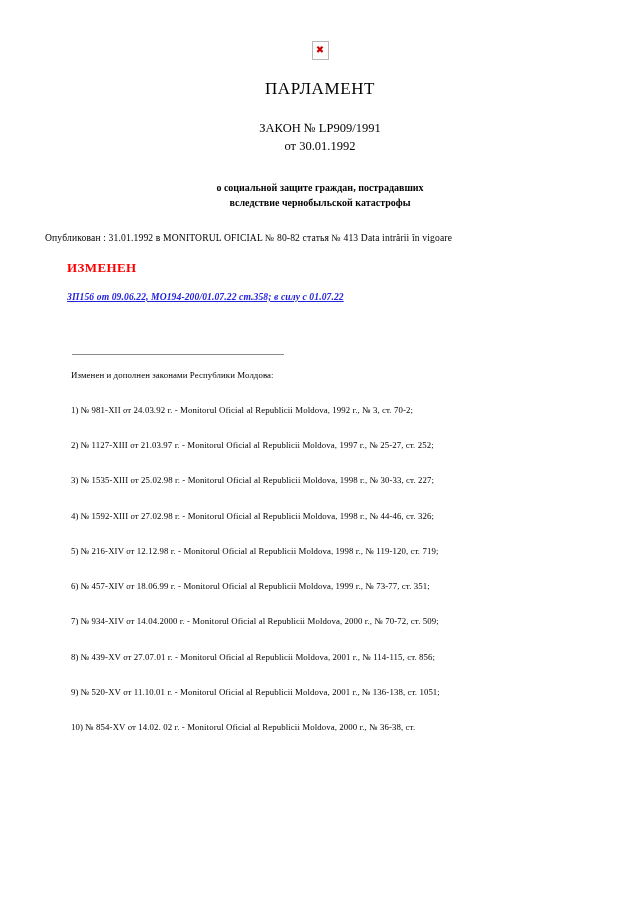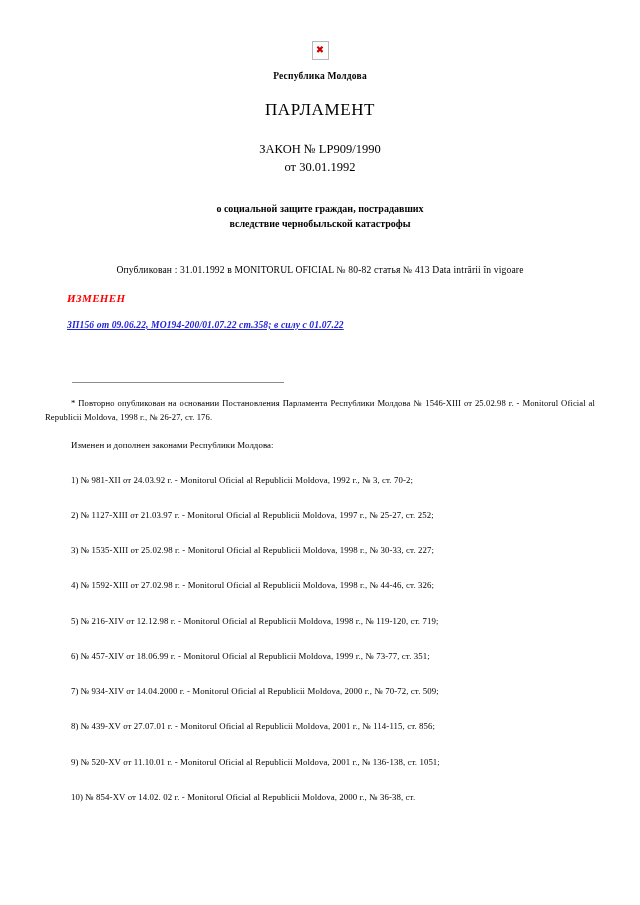--- a/index.html
+++ b/index.html
@@ -72,31 +72,30 @@
   }
   .subject {
     margin-top: 26px;
     font-size: 10px;
     font-weight: bold;
     line-height: 1.5;
   }
 
   
   .published {
-    margin-top: 33px;
+    margin-top: 22px;
     font-size: 9.6px;
-    text-align: center;
+    text-align: left;
     letter-spacing: 0.15px;
   }
   .amended-flag {
     margin-top: 17px;
     margin-left: 22px;
-    font-size: 11px;
+    font-size: 13px;
     font-weight: bold;
-    font-style: italic;
     color: #ff0000;
     letter-spacing: 0.4px;
   }
   .amend-link {
     display: inline-block;
     margin-top: 15px;
     margin-left: 22px;
     font-size: 9.6px;
     font-style: italic;
     font-weight: bold;
@@ -142,26 +141,25 @@
 <body>
 
 <div class="page">
 
   <div class="masthead">
 
     <span class="broken-image">
       <span class="x-glyph">✖</span>
     </span>
 
-    <div class="country">Республика Молдова</div>
 
     <div class="parliament">ПАРЛАМЕНТ</div>
 
     <div class="law-line">
-      <span class="law-word">ЗАКОН</span><span> № LP909/1990</span>
+      <span class="law-word">ЗАКОН</span><span> № LP909/1991</span>
     </div>
 
     <div class="law-date">от 30.01.1992</div>
 
     <div class="subject">
       <div>о социальной защите граждан, пострадавших</div>
       <div>вследствие чернобыльской катастрофы</div>
     </div>
 
   </div>
@@ -169,21 +167,20 @@
   <div class="published">Опубликован : 31.01.1992 в MONITORUL OFICIAL № 80-82 статья № 413 Data intrării în vigoare</div>
 
   <div class="amended-flag">ИЗМЕНЕН</div>
 
   <div>
     <a class="amend-link" href="#">ЗП156 от 09.06.22, МО194-200/01.07.22 ст.358; в силу с 01.07.22</a>
   </div>
 
   <div class="footnote-rule"></div>
 
-  <div class="footnote">* Повторно опубликован на основании Постановления Парламента Республики Молдова № 1546-XIII от 25.02.98 г. - Monitorul Oficial al Republicii Moldova, 1998 г., № 26-27, ст. 176.</div>
 
   <div class="intro">Изменен и дополнен законами Республики Молдова:</div>
 
   <div class="amend-item">1) № 981-XII от 24.03.92 г. - Monitorul Oficial al Republicii Moldova, 1992 г., № 3, ст. 70-2;</div>
   <div class="amend-item">2) № 1127-XIII от 21.03.97 г. - Monitorul Oficial al Republicii Moldova, 1997 г., № 25-27, ст. 252;</div>
   <div class="amend-item">3) № 1535-XIII от 25.02.98 г. - Monitorul Oficial al Republicii Moldova, 1998 г., № 30-33, ст. 227;</div>
   <div class="amend-item">4) № 1592-XIII от 27.02.98 г. - Monitorul Oficial al Republicii Moldova, 1998 г., № 44-46, ст. 326;</div>
   <div class="amend-item">5) № 216-XIV от 12.12.98 г. - Monitorul Oficial al Republicii Moldova, 1998 г., № 119-120, ст. 719;</div>
   <div class="amend-item">6) № 457-XIV от 18.06.99 г. - Monitorul Oficial al Republicii Moldova, 1999 г., № 73-77, ст. 351;</div>
   <div class="amend-item">7) № 934-XIV от 14.04.2000 г. - Monitorul Oficial al Republicii Moldova, 2000 г., № 70-72, ст. 509;</div>

